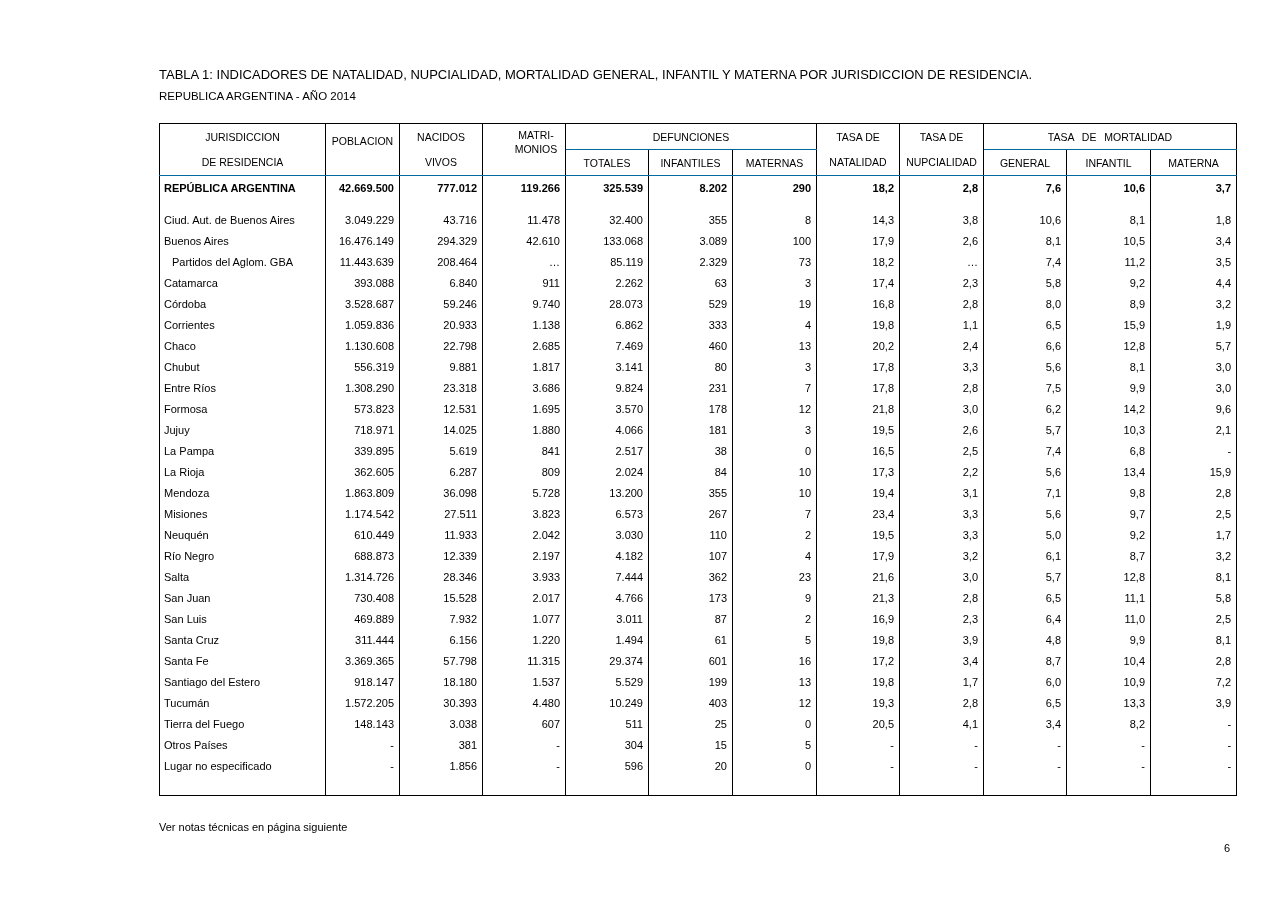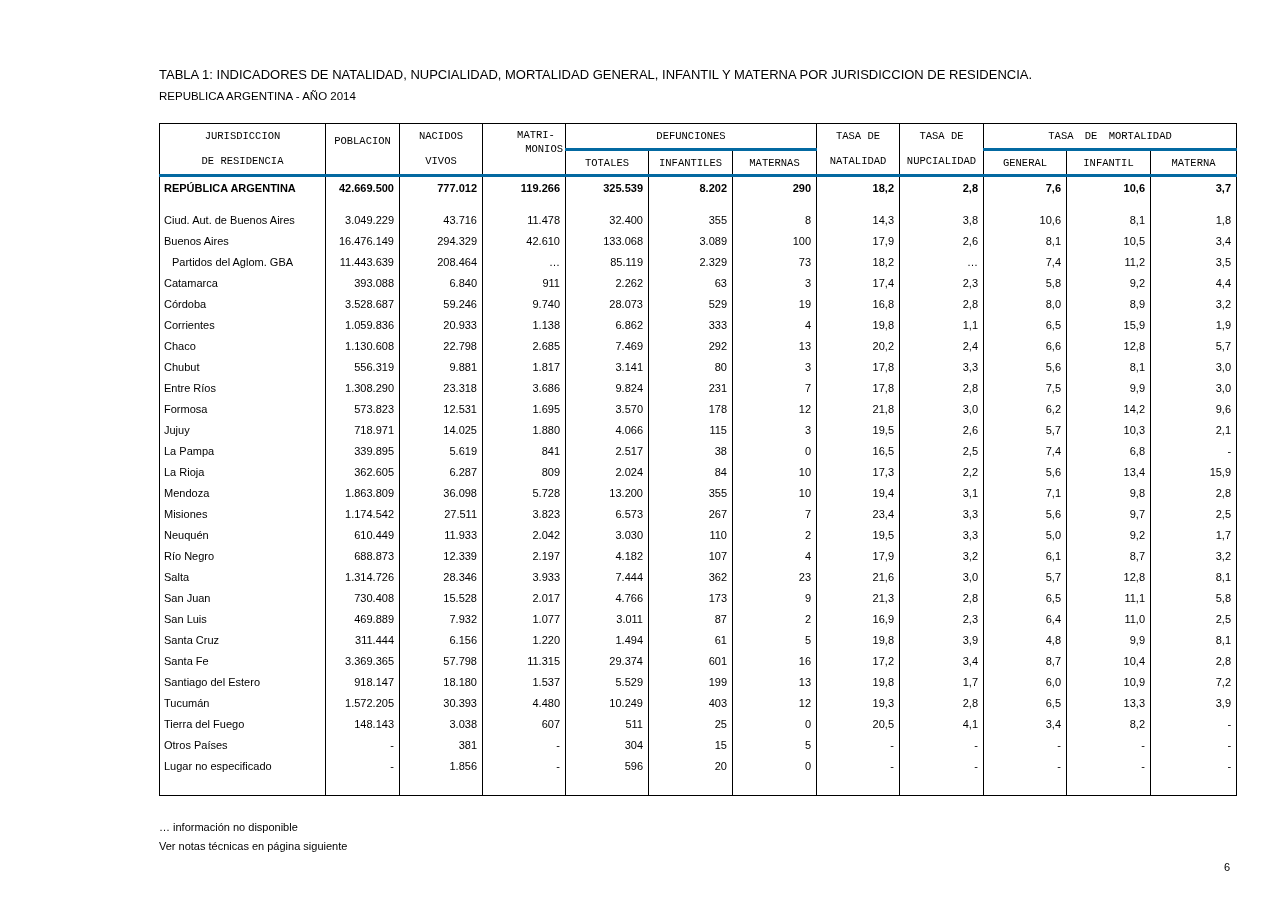--- a/index.html
+++ b/index.html
@@ -15,30 +15,30 @@
 
   table.stats {
     border-collapse: collapse; table-layout: fixed;
     width: 1077px; margin-top: 20px; border: 1px solid #000;
   }
   table.stats th, table.stats td {
     border-left: 1px solid #000; border-right: 1px solid #000;
     font-weight: normal; overflow: hidden;
   }
   thead th {
-    border-bottom: 3px solid #0369a1;
-    font-size: 10.5px; text-align: center; vertical-align: middle; padding: 0 2px; font-family: Liberation Mono, monospace;
+    border-bottom: 1px solid #0369a1;
+    font-size: 10.5px; text-align: center; vertical-align: middle; padding: 0 2px;
   }
   tr.hrow1 { height: 26px; }
   tr.hrow2 { height: 26px; }
   th.h-two span { display: block; line-height: 13px; }
   th.h-two span + span { margin-top: 12px; }
   th.h-tight { vertical-align: top; padding-top: 5px; padding-left: 26px; }
   th.h-tight span { display: block; line-height: 13px; }
-  th.h-tight span + span { margin-top: 1px; text-align: right; }
+  th.h-tight span + span { margin-top: 1px; }
   th.h-single { vertical-align: top; padding-top: 11px; }
   th.h-mort { word-spacing: 5px; }
 
   tbody td { font-size: 11px; line-height: 19px; white-space: nowrap; }
   tbody tr { height: 19px; }
   tbody tr.bold { height: 25px; }
   tbody tr.bold td { font-weight: bold; }
   tbody tr.spacer { height: 9px; }
   tbody tr:last-child td { padding-bottom: 19px; margin-left: 16px; }
   td.col-name { text-align: left; padding-left: 4px; }
@@ -221,21 +221,21 @@
           <td class="col-num">6,5</td>
           <td class="col-num">15,9</td>
           <td class="col-num italic">1,9</td>
         </tr>
         <tr>
           <td class="col-name">Chaco</td>
           <td class="col-num">1.130.608</td>
           <td class="col-num">22.798</td>
           <td class="col-num">2.685</td>
           <td class="col-num">7.469</td>
-          <td class="col-num">292</td>
+          <td class="col-num">460</td>
           <td class="col-num">13</td>
           <td class="col-num">20,2</td>
           <td class="col-num">2,4</td>
           <td class="col-num">6,6</td>
           <td class="col-num">12,8</td>
           <td class="col-num">5,7</td>
         </tr>
         <tr>
           <td class="col-name">Chubut</td>
           <td class="col-num">556.319</td>
@@ -277,21 +277,21 @@
           <td class="col-num">6,2</td>
           <td class="col-num">14,2</td>
           <td class="col-num">9,6</td>
         </tr>
         <tr>
           <td class="col-name">Jujuy</td>
           <td class="col-num">718.971</td>
           <td class="col-num">14.025</td>
           <td class="col-num">1.880</td>
           <td class="col-num">4.066</td>
-          <td class="col-num">115</td>
+          <td class="col-num">181</td>
           <td class="col-num">3</td>
           <td class="col-num">19,5</td>
           <td class="col-num">2,6</td>
           <td class="col-num">5,7</td>
           <td class="col-num">10,3</td>
           <td class="col-num italic">2,1</td>
         </tr>
         <tr>
           <td class="col-name">La Pampa</td>
           <td class="col-num">339.895</td>
@@ -513,19 +513,18 @@
           <td class="col-num">-</td>
           <td class="col-num">-</td>
           <td class="col-num">-</td>
           <td class="col-num">-</td>
           <td class="col-num">-</td>
         </tr>
       </tbody>
   </table>
 
   <div class="footnotes">
-    <div>… información no disponible</div>
     <div>Ver notas técnicas en página siguiente</div>
   </div>
 
   <div class="page-number">6</div>
 
 </div>
 
 </body></html>

